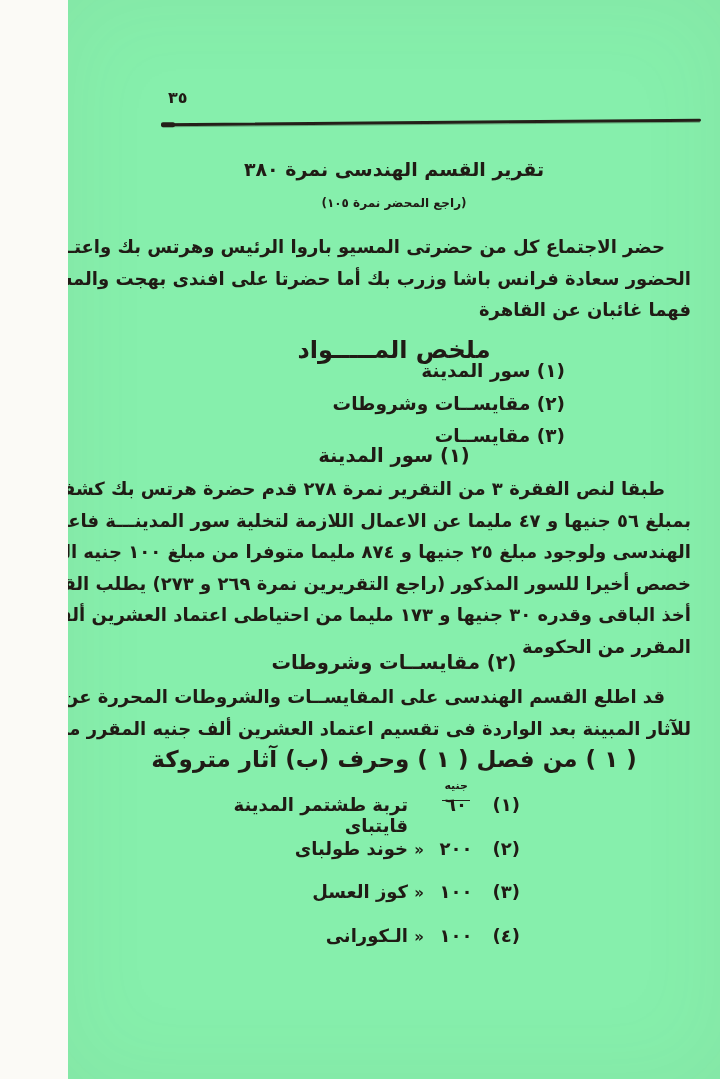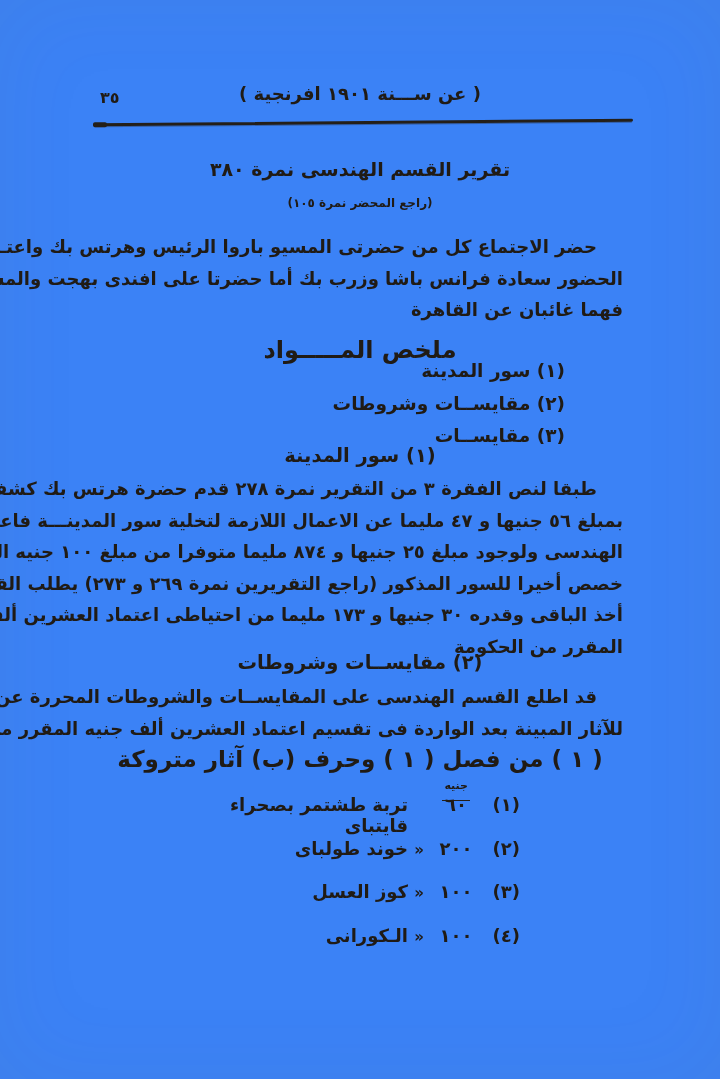--- a/index.html
+++ b/index.html
@@ -1,19 +1,19 @@
 <!DOCTYPE html>
 <html lang="ar" dir="rtl"><head>
 <meta charset="utf-8">
 <style>
   html,body{margin:0;padding:0;background:#fbfaf6;}
   .page{
     position:relative;
-    width:720px;height:1079px;
-    background:#3b82f6;
+    width:652px;height:1079px;
+    background:#86efac;
     box-shadow:inset 0 0 90px rgba(120,110,90,.07);
     font-family:"DejaVu Sans", sans-serif;
     color:#201b15;
     direction:rtl;
     overflow:hidden;
     font-weight:bold;
   }
   .abs{position:absolute;}
   
   .pageno{left:100px;top:88px;font-size:16px;letter-spacing:1px;}
@@ -51,21 +51,20 @@
   .money .amt{width:52px;text-align:center;}
   .money .dit{width:22px;text-align:center;font-size:15px;}
   .money .name{flex:1;text-align:right;padding-left:4px;}
 </style>
 </head>
 <body>
 
 <div class="page">
 
   <div class="abs pageno">٣٥</div>
-  <div class="abs yearline">( عن ســـنة ١٩٠١ افرنجية )</div>
   <div class="abs rule"></div>
 
   <div class="abs title">تقرير القسم الهندسى نمرة ٣٨٠</div>
   <div class="abs subtitle">(راجع المحضر نمرة ١٠٥)</div>
 
   <div class="abs para" style="top:231px;">
     <div class="jline indent">حضر الاجتماع كل من حضرتى المسيو باروا الرئيس وهرتس بك واعتـــذر عن</div>
     <div class="jline">الحضور سعادة فرانس باشا وزرب بك أما حضرتا على افندى بهجت والمسيو كازانوفا</div>
     <div class="jline end">فهما غائبان عن القاهرة</div>
   </div>
@@ -98,21 +97,21 @@
 
   <div class="abs center-head" style="top:746px;font-size:23px;">( ١ ) من فصل ( ١ ) وحرف (ب) آثار متروكة</div>
 
   <div class="abs unit-label">جنيه</div>
 
   <div class="abs money">
     <div class="row">
       <span class="num">(١)</span>
       <span class="amt">٦٠</span>
       <span class="dit"></span>
-      <span class="name">تربة طشتمر بصحراء قايتباى</span>
+      <span class="name">تربة طشتمر المدينة قايتباى</span>
     </div>
     <div class="row">
       <span class="num">(٢)</span>
       <span class="amt">٢٠٠</span>
       <span class="dit">«</span>
       <span class="name">خوند طولباى</span>
     </div>
     <div class="row">
       <span class="num">(٣)</span>
       <span class="amt">١٠٠</span>

